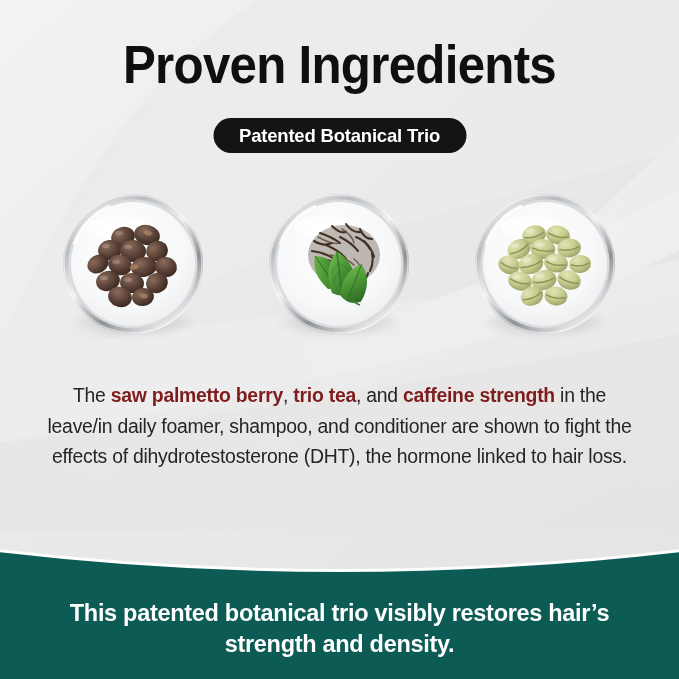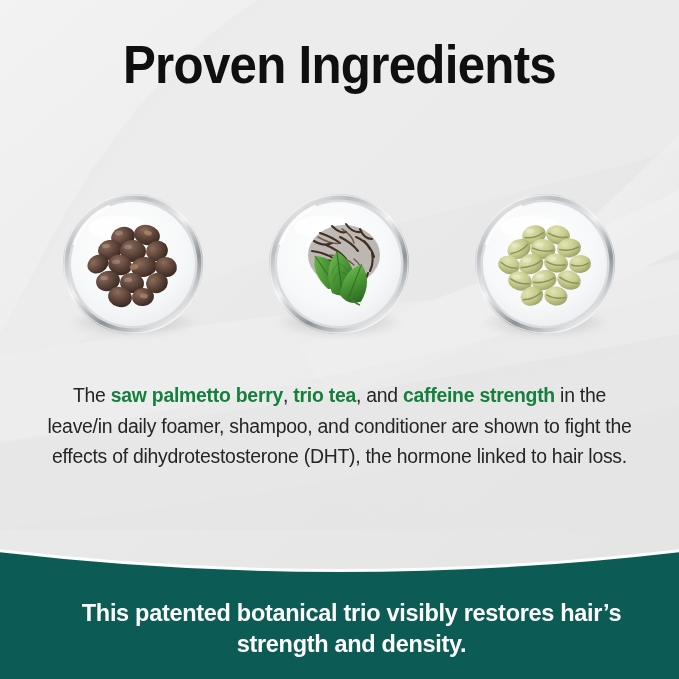--- a/index.html
+++ b/index.html
@@ -91,32 +91,32 @@
     position: absolute;
     left: 40px;
     top: 380px;
     width: 599px;
     text-align: center;
     font-size: 19.4px;
     line-height: 30.5px;
     color: #252525;
     letter-spacing: -0.25px;
   }
-  .body-copy b { font-weight: bold; color: #15803d; }
+  .body-copy b { font-weight: bold; color: #7f1d1d; }
   
   .footer-wrap {
     position: absolute;
     left: 0;
     top: 528px;
     width: 679px;
     height: 151px;
   }
   .footer-text {
     position: absolute;
-    left: 57px;
+    left: 45px;
     top: 70px;
     width: 589px;
     text-align: center;
     color: #ffffff;
     font-size: 23.5px;
     line-height: 31px;
     font-weight: bold;
     letter-spacing: -0.3px;
   }
 </style>
@@ -153,20 +153,21 @@
     <path d="M 679 135 L 679 205 L 470 330 Q 560 250 679 135 Z" fill="url(#swoosh2)"></path>
     <path d="M 300 345 Q 460 300 679 190 L 679 250 Q 480 350 330 400 Z" fill="#f1f1f1" opacity="0.7"></path>
 
     <path d="M -20 360 Q 200 320 430 300 Q 560 288 700 255 L 700 330 Q 520 365 340 395 Q 150 424 -20 446 Z" fill="#ededed" opacity="0.75"></path>
     <path d="M -20 446 Q 180 410 400 360 Q 560 322 700 286 L 700 530 L -20 530 Z" fill="url(#swoosh3)" opacity="0.45"></path>
 
     <path d="M -20 470 Q 200 440 420 400 Q 560 372 700 330 L 700 400 Q 520 445 330 480 Q 150 514 -20 528 Z" fill="#e7e7e7" opacity="0.6"></path>
   </svg>
 
   <div class="title">Proven Ingredients</div>
+  <div class="badge">Patented Botanical Trio</div>
 
   <div class="dish-row">
 
     <div class="dish d1">
       <div class="dish-shadow"></div>
       <svg class="dish-svg" width="142" height="142" viewBox="0 0 142 142" xmlns="http://www.w3.org/2000/svg">
         <defs>
           <radialGradient id="glassIn1" cx="45%" cy="38%" r="65%">
             <stop offset="0%" stop-color="#ffffff"></stop>
             <stop offset="70%" stop-color="#f7f8f9"></stop>

